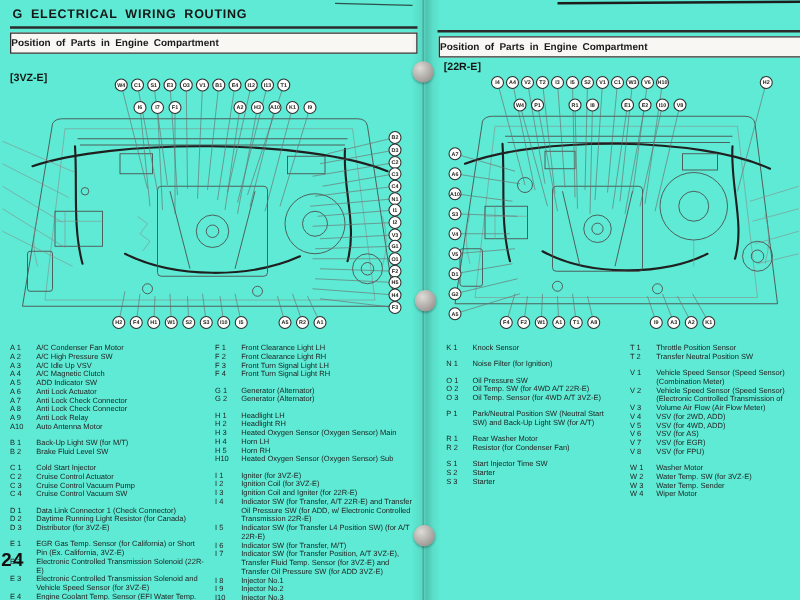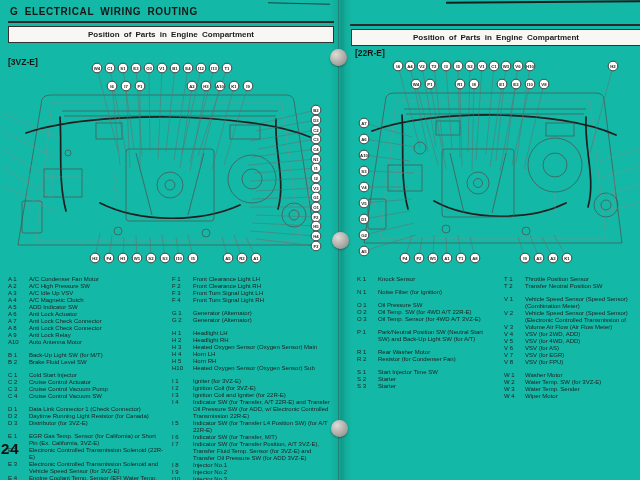--- a/index.html
+++ b/index.html
@@ -1,23 +1,23 @@
 <!DOCTYPE html>
 <html><head>
 <meta charset="utf-8">
 <style>
   html,body{margin:0;padding:0;background:#555;}
-  #canvas{position:relative;width:640px;height:480px;background:#14b8a6;overflow:hidden;
+  #canvas{position:relative;width:640px;height:480px;background:#5eead4;overflow:hidden;
           font-family:"Liberation Sans",sans-serif;color:#222;}
   .abs{position:absolute;}
   
   #section-heading{left:10px;top:6px;font-size:10px;font-weight:bold;letter-spacing:.6px;word-spacing:3px;color:#161616;}
   .rule{background:#2b2b2b;height:2px;}
   .pos-box{border:1.3px solid #333;height:15px;background:#f8f7f3;
-           font-size:8px;font-weight:bold;text-align:center;line-height:15px;word-spacing:2px;color:#1b1b1b;}
+           font-size:8px;font-weight:bold;line-height:15px;word-spacing:2px;color:#1b1b1b;}
   .variant{font-size:8.5px;font-weight:bold;color:#151515;}
   
   svg.diagram{position:absolute;overflow:visible;}
   svg.diagram path,svg.diagram rect,svg.diagram circle.part,svg.diagram line.art
       {fill:none;stroke:#4d4d4d;stroke-width:.7;}
   svg.diagram .thin{stroke:#8a8a8a;stroke-width:.45;}
   svg.diagram .h{stroke:#1f1f1f;stroke-width:1.7;stroke-linecap:round;}
   svg.diagram g.c-lines line{stroke:#6b6b6b;stroke-width:.5;}
   svg.diagram g.c-marks circle{fill:#fdfdfb;stroke:#2e2e2e;stroke-width:.85;}
   svg.diagram g.c-marks text{font-family:"Liberation Sans",sans-serif;font-size:4.3px;fill:#1d1d1d;

